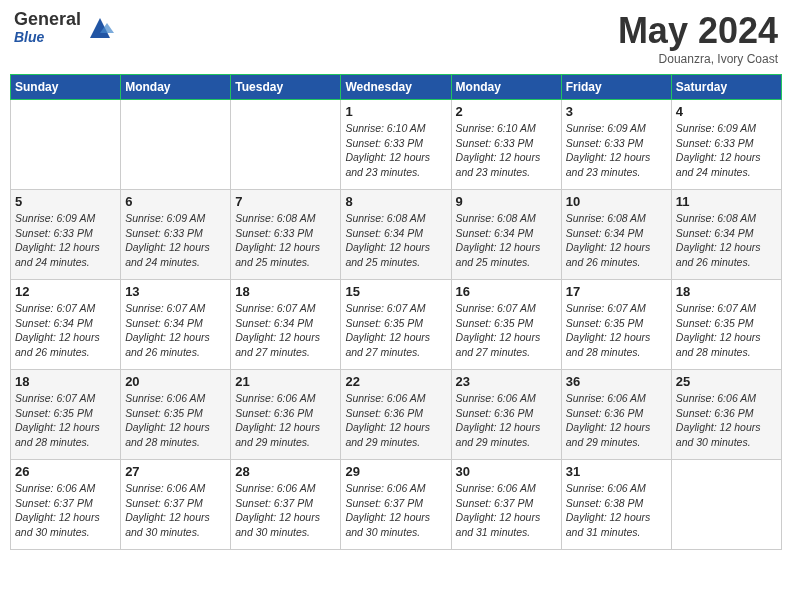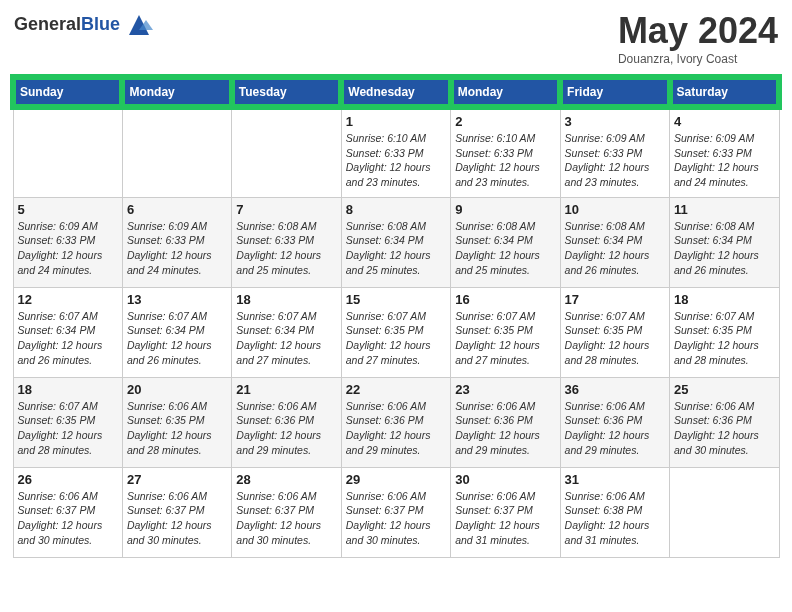--- a/index.html
+++ b/index.html
@@ -16,39 +16,41 @@
       align-items: flex-start;
       margin-bottom: 8px;
       padding: 0 4px;
     }
     .logo {
       display: flex;
       align-items: center;
     }
     .logo-text {
       display: flex;
-      flex-direction: row;
+      flex-direction: column;
       line-height: 1.1;
     }
     .logo-general {
       font-size: 18px;
       font-weight: bold;
       color: #333;
     }
     .logo-blue {
-      font-size: 18px;
+      font-size: 14px;
       font-weight: bold;
       color: #2255a4;
+      font-style: italic;
     }
     .logo-icon {
       width: 30px;
       height: 30px;
       margin-left: 4px;
     }
     .title-area {
+      text-align: right;
     }
     .month-title {
       font-size: 36px;
       font-weight: bold;
       color: #333;
     }
     .location-title {
       font-size: 12px;
       color: #555;
     }
@@ -57,21 +59,21 @@
       border-collapse: collapse;
       font-size: 11px;
     }
     .calendar-table th {
       background: #2255a4;
       color: #fff;
       padding: 5px 4px;
       text-align: left;
       font-size: 12px;
       font-weight: bold;
-      border: 6px solid #22c55e;
+      border: 1px solid #22c55e;
     }
     .calendar-table td {
       border: 1px solid #ccc;
       vertical-align: top;
       padding: 4px;
       height: 90px;
       width: calc(100% / 7);
       background: #fff;
     }
     .calendar-table tr:nth-child(even) td {

